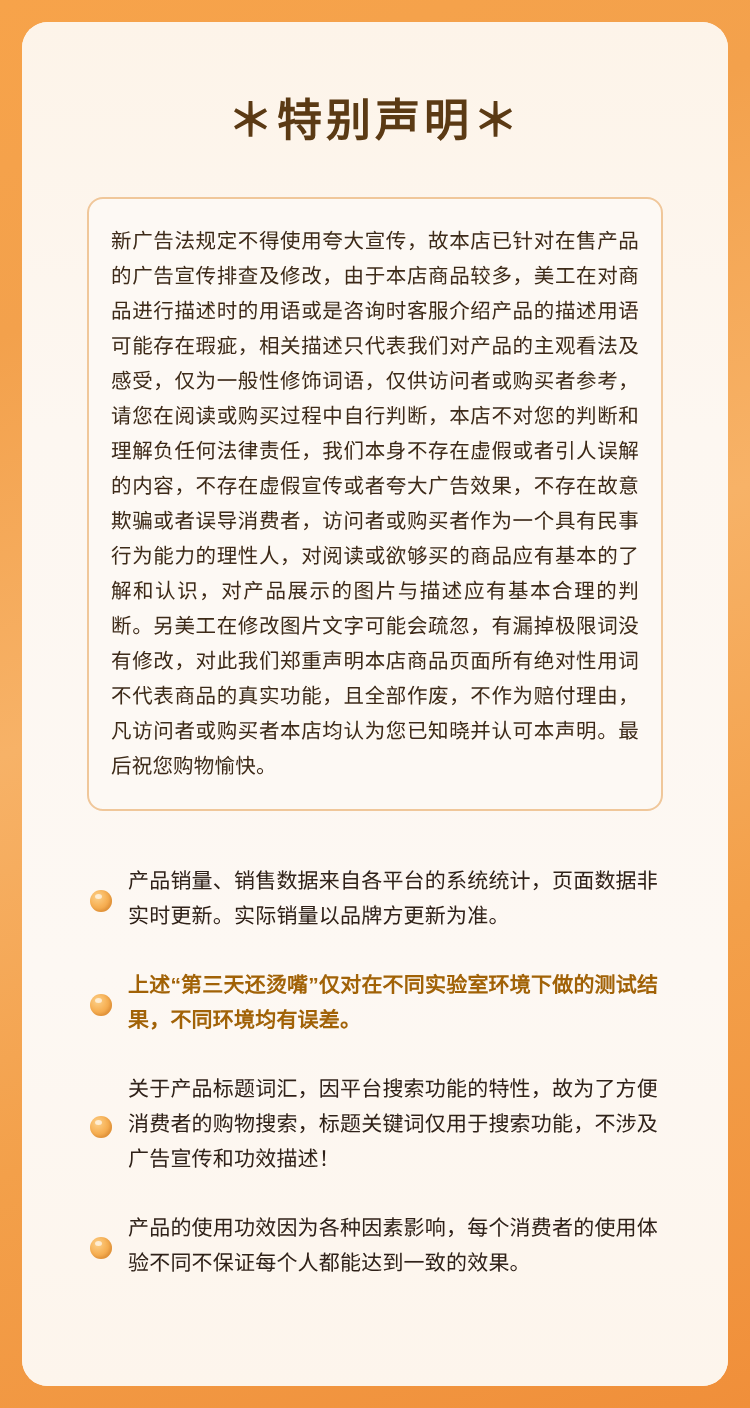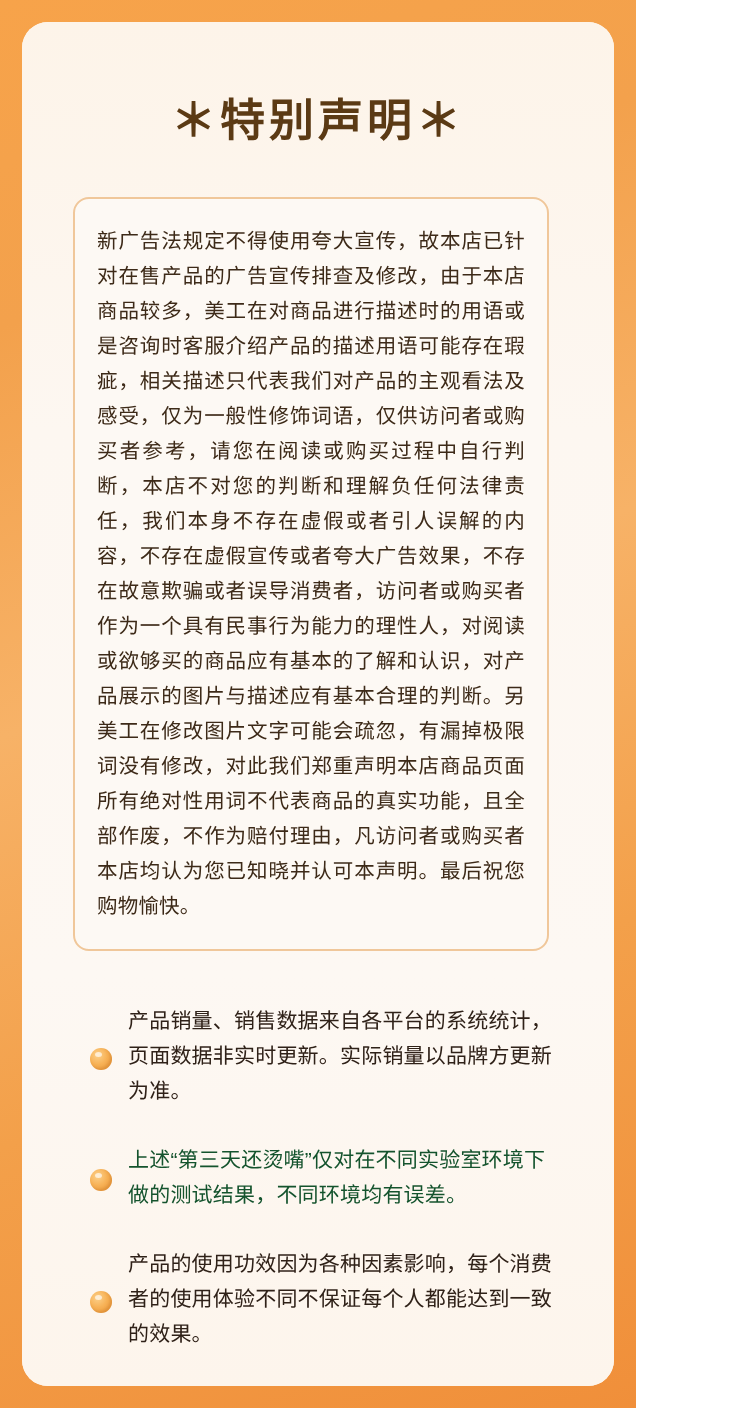--- a/index.html
+++ b/index.html
@@ -8,21 +8,21 @@
   }
   body {
     width: 750px;
     height: 1408px;
     font-family: "Liberation Sans", "DejaVu Sans", sans-serif;
     background: #ffffff;
   }
 
   .page {
     position: relative;
-    width: 636px;
+    width: 750px;
     height: 1408px;
     box-sizing: border-box;
     
     background: linear-gradient(160deg, #f7a34a 0%, #f3a14c 20%, #f7b267 45%, #f3a04a 70%, #f08f3a 100%);
     padding: 22px;
   }
 
   .inner {
     position: relative;
     width: 100%;
@@ -54,21 +54,21 @@
     font-size: 45px;
     font-weight: bold;
     color: #5b3a14;
     letter-spacing: 4px;
     margin-top: 62px;
     margin-bottom: 0;
     font-family: "Liberation Sans", "DejaVu Sans", sans-serif;
   }
 
   .statement-box {
-    margin: 48px 25px 0 11px;
+    margin: 48px 25px 0 25px;
     background: #fdf9f4;
     border: 2px solid #f0c79a;
     border-radius: 16px;
     padding: 24px 22px 26px 22px;
     box-sizing: border-box;
   }
 
   .statement-text {
     font-size: 20.5px;
     line-height: 35px;
@@ -119,22 +119,22 @@
   .note-body {
     flex: 1 1 auto;
     font-size: 21px;
     line-height: 35px;
     color: #2f2118;
     letter-spacing: 0.2px;
   }
 
   .note-body .highlight {
     display: block;
-    color: #14532d;
-    font-weight: normal;
+    color: #a16207;
+    font-weight: bold;
   }
 </style>
 </head>
 <body>
 
 <div class="page">
   <div class="inner">
     <div class="content">
 
       <h1 class="title">＊特别声明＊</h1>
@@ -152,20 +152,26 @@
           </div>
         </div>
 
         <div class="note">
           <span class="bullet"></span>
           <div class="note-body">
             <span class="highlight">上述“第三天还烫嘴”仅对在不同实验室环境下做的测试结果，不同环境均有误差。</span>
           </div>
         </div>
 
+        <div class="note">
+          <span class="bullet"></span>
+          <div class="note-body">
+            <span>关于产品标题词汇，因平台搜索功能的特性，故为了方便消费者的购物搜索，标题关键词仅用于搜索功能，不涉及广告宣传和功效描述！</span>
+          </div>
+        </div>
 
         <div class="note">
           <span class="bullet"></span>
           <div class="note-body">
             <span>产品的使用功效因为各种因素影响，每个消费者的使用体验不同不保证每个人都能达到一致的效果。</span>
           </div>
         </div>
 
       </div>
     </div>

